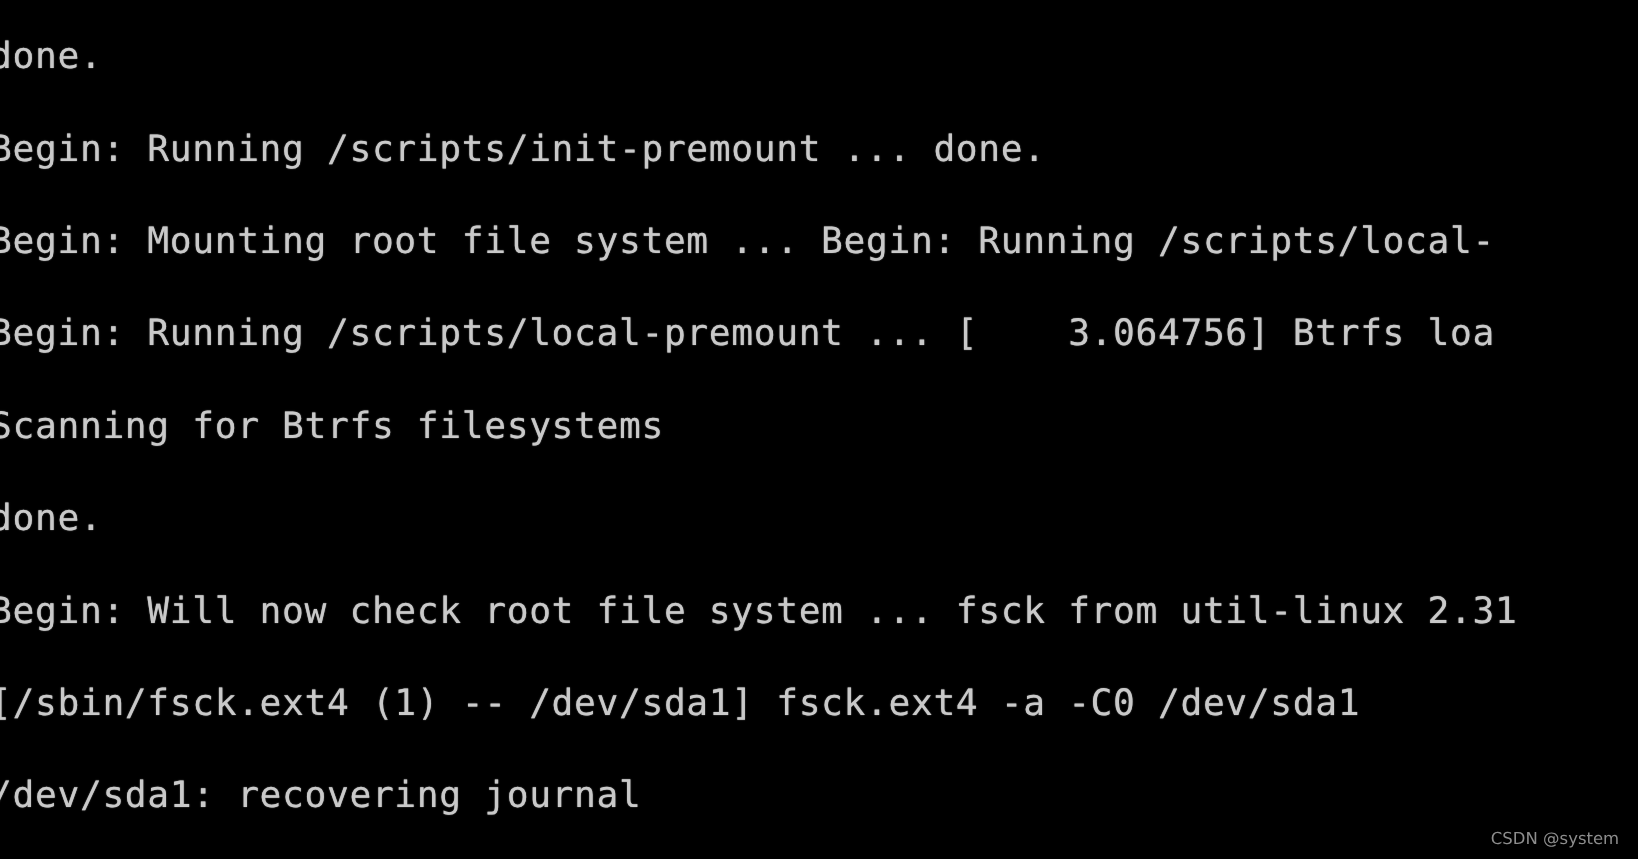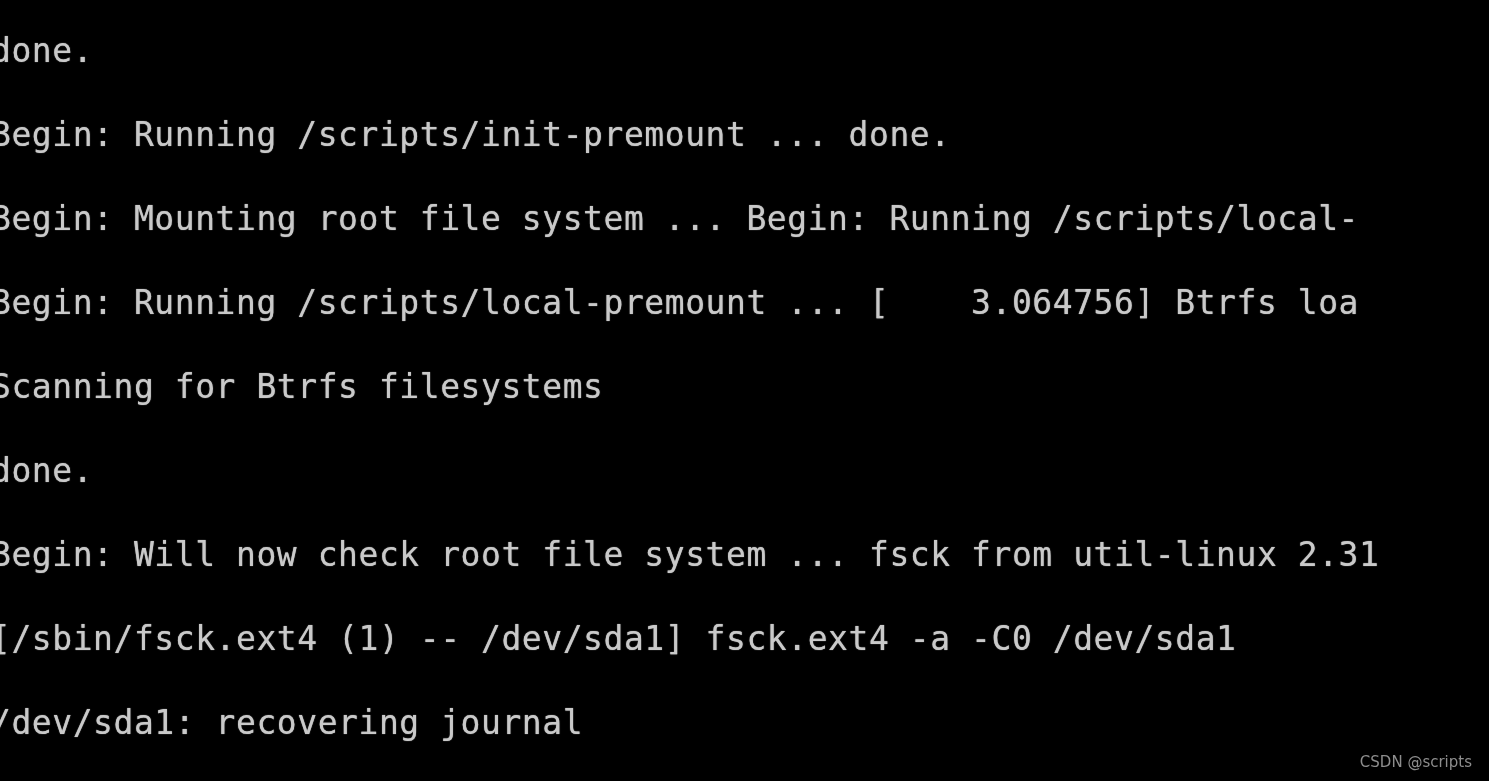--- a/index.html
+++ b/index.html
@@ -87,15 +87,15 @@
     
     
     
     
     
     
     
   </div>
 
 
-  <div id="watermark">CSDN @scripts</div>
+  <div id="watermark">CSDN @system</div>
 
 </div>
 
 </body></html>

